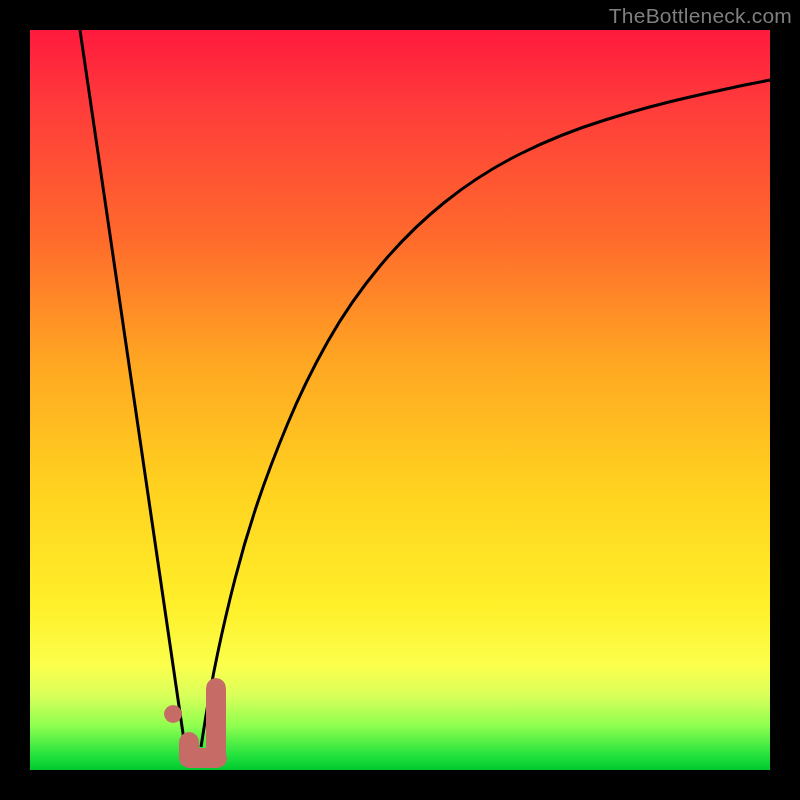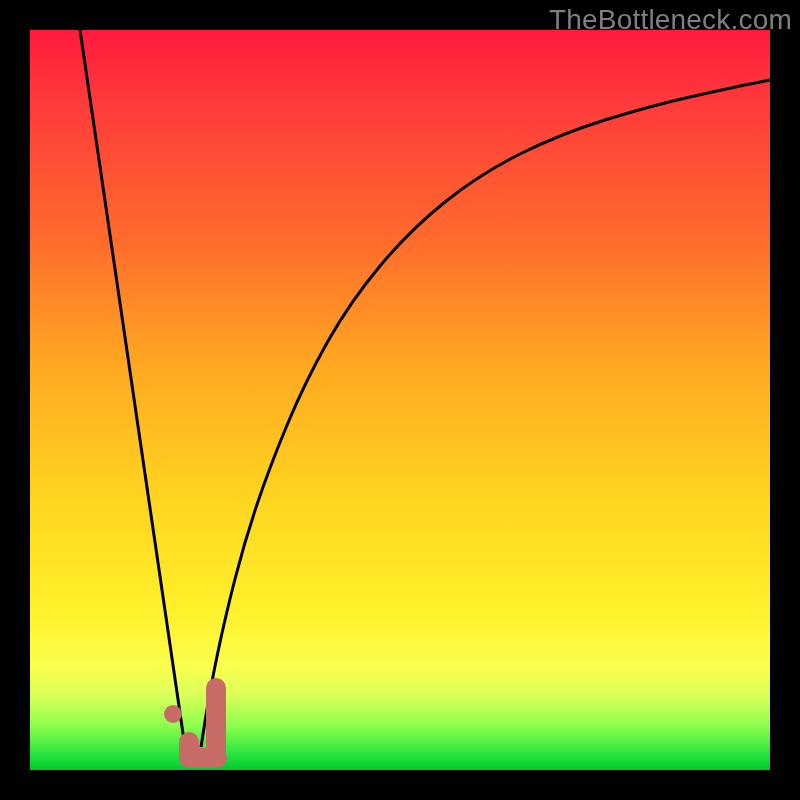--- a/index.html
+++ b/index.html
@@ -41,21 +41,21 @@
       #8fff4f 94%,
       #24e23e 98%,
       #00c92e 100%
     );
   }
   .watermark {
     position: absolute;
     top: 4px;
     right: 8px;
     color: #7f7f7f;
-    font-size: 28px;
+    font-size: 21px;
     letter-spacing: 0.2px;
     user-select: none;
   }
   svg.curves {
     position: absolute;
     left: 0;
     top: 0;
     width: 740px;
     height: 740px;
   }

